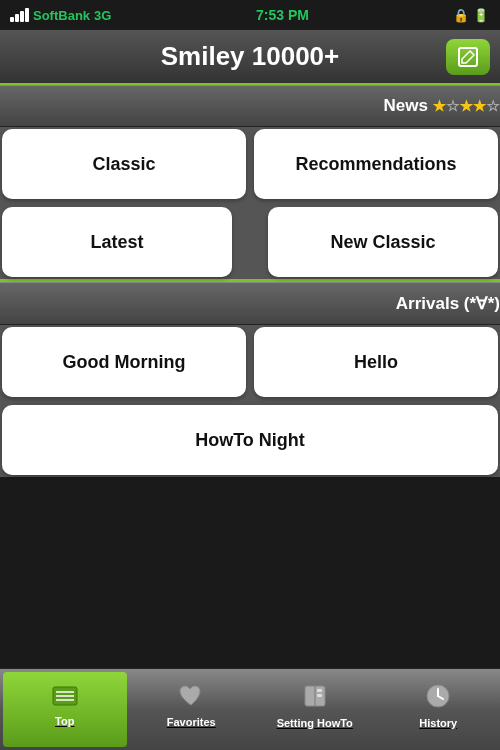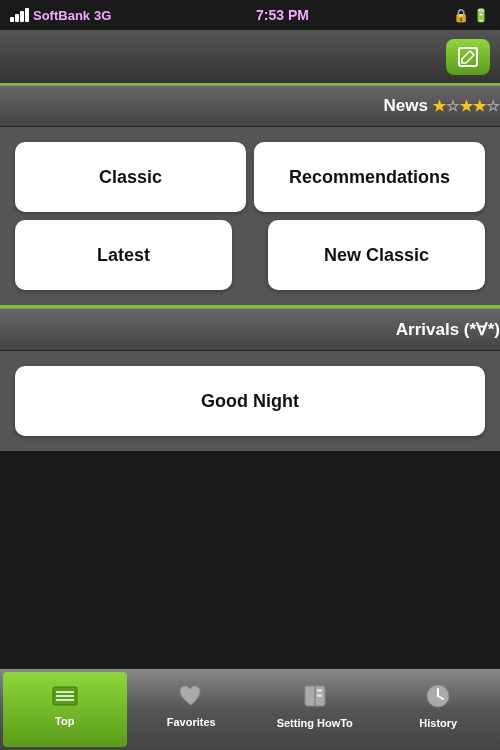--- a/index.html
+++ b/index.html
@@ -13,21 +13,21 @@
     }
 
     
     #status-bar {
       height: 30px;
       background: #1a1a1a;
       display: flex;
       align-items: center;
       justify-content: space-between;
       padding: 0 10px;
-      color: #f0abfc;
+      color: #22c55e;
       font-size: 13px;
       font-weight: 600;
     }
     .status-left { display: flex; align-items: center; gap: 4px; }
     .status-center { font-weight: 700; font-size: 14px; }
     .status-right { display: flex; align-items: center; gap: 4px; }
     .signal-bars { display: flex; align-items: flex-end; gap: 1px; }
     .bar { background: white; width: 4px; border-radius: 1px; }
 
     
@@ -68,21 +68,21 @@
     }
     .section-header-text {
       color: white;
       font-size: 17px;
       font-weight: 700;
     }
 
     
     .grid-section {
       background: #555;
-      padding: 15px;
+      padding: 2px;
     }
     .grid-row {
       display: flex;
       gap: 8px;
       margin-bottom: 8px;
     }
     .grid-row:last-child { margin-bottom: 0; gap: 36px; }
     .grid-btn {
       flex: 1;
       background: white;
@@ -115,20 +115,21 @@
     }
     .tab-item {
       flex: 1;
       display: flex;
       flex-direction: column;
       align-items: center;
       justify-content: center;
       cursor: pointer;
       gap: 4px;
       padding-bottom: 8px;
+      text-decoration: underline;
     }
     .tab-item.active {
       background: linear-gradient(180deg, #8fd63a 0%, #5a9c1a 100%);
       border-radius: 4px;
       margin: 3px;
     }
     .tab-label {
       font-size: 11px;
       color: white;
       font-weight: 600;
@@ -162,20 +163,21 @@
   </div>
   <div class="status-center">7:53 PM</div>
   <div class="status-right">
     <span>🔒</span>
     <span>🔋</span>
   </div>
 </div>
 
 <div id="header">
   <div style="width:44px"></div>
+  <div id="header-title">Smiley 10000+</div>
   <div id="edit-button">
     <svg width="22" height="22" viewBox="0 0 22 22" fill="none">
       <rect x="2" y="2" width="18" height="18" rx="2" stroke="white" stroke-width="2" fill="none"></rect>
       <path d="M13 5l4 4-8 8H5v-4L13 5z" stroke="white" stroke-width="1.5" fill="none"></path>
     </svg>
   </div>
 </div>
 
 <div class="section-header">
   <span class="section-header-text">
@@ -204,21 +206,29 @@
 
 <div class="section-sep"></div>
 
 <div class="section-header">
   <span class="section-header-text">Arrivals (*∀*)</span>
 </div>
 
 <div class="grid-section">
   <div class="grid-row">
     <button class="grid-btn">
-      <span>Good Night</span>
+      <span>Good Morning</span>
+    </button>
+    <button class="grid-btn">
+      <span>Hello</span>
+    </button>
+  </div>
+  <div class="grid-row">
+    <button class="grid-btn">
+      <span>HowTo Night</span>
     </button>
   </div>
 </div>
 
 <div id="tab-bar">
 
   <div class="tab-item active">
     <div>
       <svg width="28" height="22" viewBox="0 0 28 22" fill="none">
         <rect x="2" y="2" width="24" height="18" rx="2" fill="#5a9c1a" stroke="#3a7a00" stroke-width="1"></rect>

